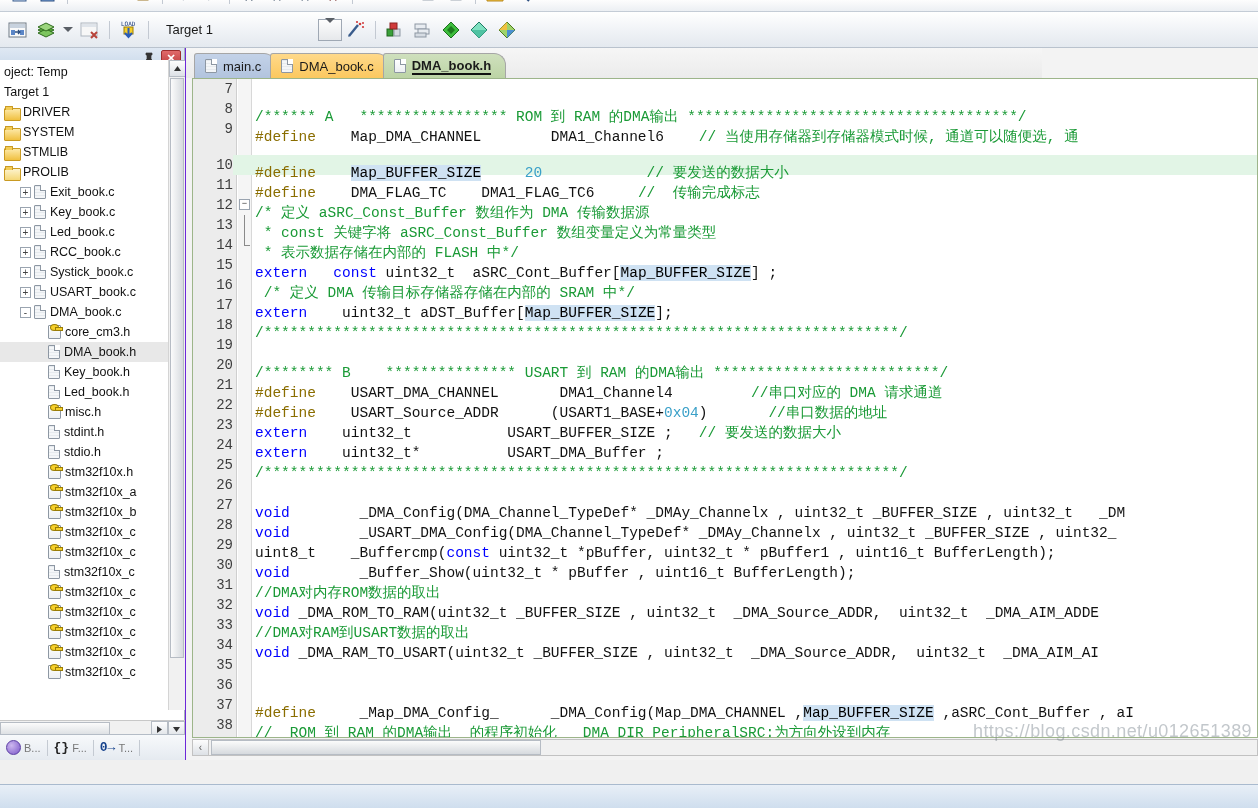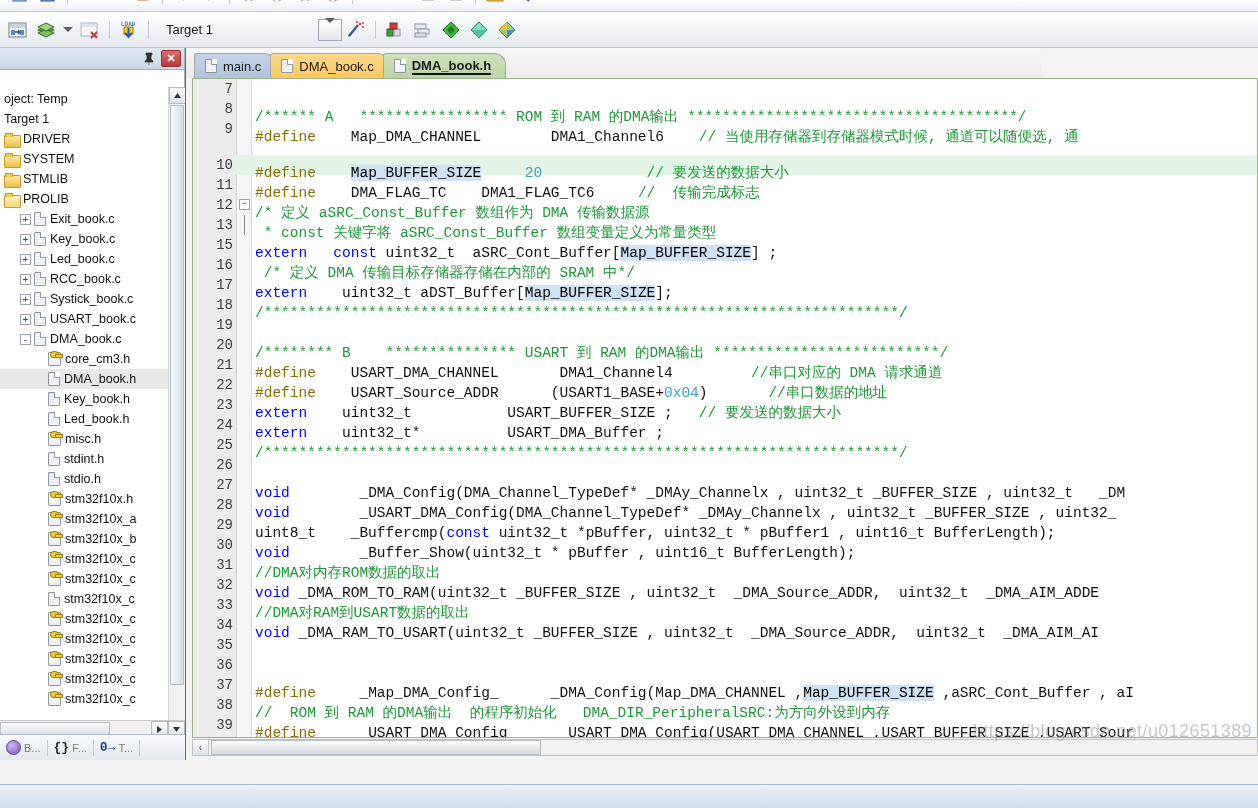--- a/index.html
+++ b/index.html
@@ -6,21 +6,21 @@
   * { box-sizing: border-box; }
   html, body {
     margin: 0; padding: 0;
     width: 1258px; height: 808px;
     overflow: hidden;
     background: #ffffff;
     font-family: "Liberation Sans", sans-serif;
     font-size: 12px;
     color: #000;
   }
-  #app { position: relative; width: 1258px; height: 808px; background: #a16207; }
+  #app { position: relative; width: 1258px; height: 808px; background: #6d28d9; }
 
   
   .toolbar-strip-top {
     position: absolute; left: 0; top: 0; width: 1258px; height: 12px;
     background: linear-gradient(#fdfdfd, #eceff3);
     border-bottom: 1px solid #c4ccd6;
     overflow: hidden;
   }
   .tbtop-inner { position: relative; height: 34px; top: -22px; display: flex; align-items: center; padding-left: 6px; }
   .tb-sep-v { width: 1px; height: 18px; background: #c3c9d2; margin: 0 5px; }
@@ -53,21 +53,21 @@
     border-bottom: 1px solid #9fb0c4;
     display: flex; align-items: center; justify-content: flex-end; padding-right: 3px;
   }
   .pin-ico { width: 16px; height: 16px; margin-right: 4px; position: relative; }
   .close-x {
     width: 20px; height: 17px; background: linear-gradient(#e06a6a,#bb3b3b);
     border: 1px solid #9c2d2d; color: #fff; font-size: 11px; font-weight: bold;
     display: flex; align-items: center; justify-content: center; border-radius: 2px;
   }
   .tree-area {
-    position: absolute; left: 0; top: 39px; width: 185px; height: 650px;
+    position: absolute; left: 0; top: 12px; width: 185px; height: 650px;
     background: #fff; overflow: hidden; text-align: right;
   }
   .tree-scroll-col {
     position: absolute; right: 0; top: 0; width: 17px; height: 650px;
     background: #f1f1f1; border-left: 1px solid #d4d4d4;
   }
   .sb-arrow {
     width: 17px; height: 17px; background: linear-gradient(#fdfdfd,#dde1e6);
     border: 1px solid #b6bcc4; display:flex; align-items:center; justify-content:center;
   }
@@ -643,20 +643,21 @@
         <div class="gutter"></div>
         <div class="fold-col"></div>
         <div class="code-lines" id="code-lines">
             <div class="cline"><span class="num">7</span><span class="txt"></span></div>
             <div class="cline"><span class="num">8</span><span class="txt"><span class="com">/****** </span><span class="com">A</span><span class="com">   ***************** ROM 到 RAM 的DMA输出 **************************************/</span></span></div>
             <div class="cline"><span class="num">9</span><span class="txt"><span class="pre">#define</span><span class="plain">    Map_DMA_CHANNEL        DMA1_Channel6    </span><span class="com">// 当使用存储器到存储器模式时候, 通道可以随便选, 通</span></span></div>
             <div class="cline hl"><span class="num">10</span><span class="txt"><span class="pre">#define</span><span class="plain">    </span><span class="hlword">Map_BUFFER_SIZE</span><span class="plain">     </span><span class="num-l">20</span><span class="plain">            </span><span class="com">// 要发送的数据大小</span></span></div>
             <div class="cline"><span class="num">11</span><span class="txt"><span class="pre">#define</span><span class="plain">    DMA_FLAG_TC    DMA1_FLAG_TC6     </span><span class="com">//  传输完成标志</span></span></div>
             <div class="cline"><span class="num">12</span><span class="fold">−</span><span class="txt"><span class="com">/* 定义 aSRC_Const_Buffer 数组作为 DMA 传输数据源</span></span></div>
             <div class="cline"><span class="num">13</span><span style="position: absolute; left: 51px; top: 0px; width: 1px; height: 20px; background: rgb(138, 138, 138);"></span><span class="txt"><span class="com"> * const 关键字将 aSRC_Const_Buffer 数组变量定义为常量类型</span></span></div>
+            <div class="cline"><span class="num">14</span><span style="position: absolute; left: 51px; top: 10px; width: 6px; height: 1px; background: rgb(138, 138, 138);"></span><span style="position: absolute; left: 51px; top: 0px; width: 1px; height: 11px; background: rgb(138, 138, 138);"></span><span class="txt"><span class="com"> * 表示数据存储在内部的 FLASH 中*/</span></span></div>
             <div class="cline"><span class="num">15</span><span class="txt"><span class="kw">extern</span><span class="plain">   </span><span class="kw">const</span><span class="plain"> uint32_t  aSRC_Cont_Buffer[</span><span class="hlword">Map_BUFFER_SIZE</span><span class="plain">] ;</span></span></div>
             <div class="cline"><span class="num">16</span><span class="txt"><span class="com"> /* 定义 DMA 传输目标存储器存储在内部的 SRAM 中*/</span></span></div>
             <div class="cline"><span class="num">17</span><span class="txt"><span class="kw">extern</span><span class="plain">    uint32_t aDST_Buffer[</span><span class="hlword">Map_BUFFER_SIZE</span><span class="plain">];</span></span></div>
             <div class="cline"><span class="num">18</span><span class="txt"><span class="com">/*************************************************************************/</span></span></div>
             <div class="cline"><span class="num">19</span><span class="txt"></span></div>
             <div class="cline"><span class="num">20</span><span class="txt"><span class="com">/******** B    *************** USART 到 RAM 的DMA输出 **************************/</span></span></div>
             <div class="cline"><span class="num">21</span><span class="txt"><span class="pre">#define</span><span class="plain">    USART_DMA_CHANNEL       DMA1_Channel4         </span><span class="com">//串口对应的 DMA 请求通道</span></span></div>
             <div class="cline"><span class="num">22</span><span class="txt"><span class="pre">#define</span><span class="plain">    USART_Source_ADDR      (USART1_BASE+</span><span class="num-l">0x04</span><span class="plain">)       </span><span class="com">//串口数据的地址</span></span></div>
             <div class="cline"><span class="num">23</span><span class="txt"><span class="kw">extern</span><span class="plain">    uint32_t           USART_BUFFER_SIZE ;   </span><span class="com">// 要发送的数据大小</span></span></div>
             <div class="cline"><span class="num">24</span><span class="txt"><span class="kw">extern</span><span class="plain">    uint32_t*          USART_DMA_Buffer ;</span></span></div>

